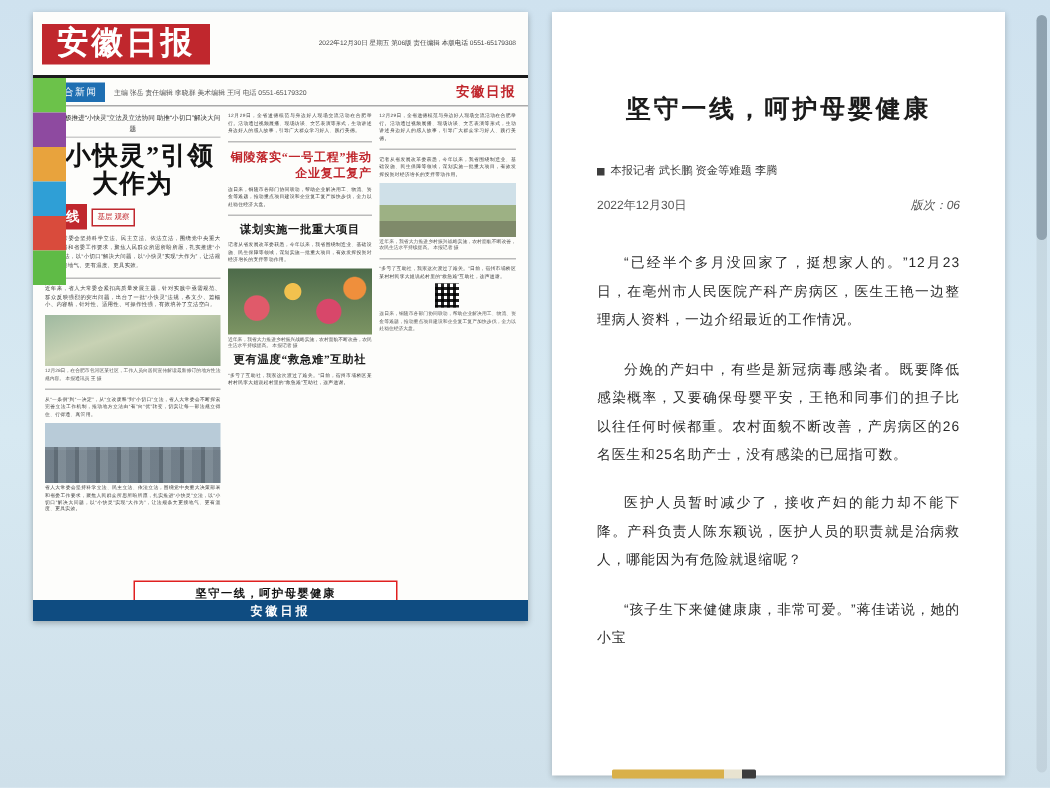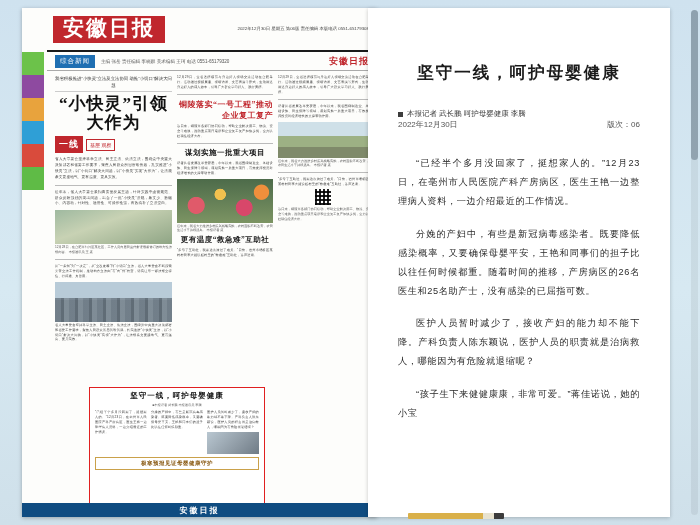--- a/index.html
+++ b/index.html
@@ -19,25 +19,24 @@
     height: 525px;
     background: linear-gradient(180deg, #cfe2ef 0%, #d7e9f2 55%, #cfe0ea 100%);
   }
 
   
   .paper {
     position: absolute;
     left: 22px;
     top: 8px;
     width: 330px;
-    height: 509px;
+    height: 406px;
     background: #fdfdfb;
     box-shadow: 0 1px 4px rgba(0,0,0,.28);
     overflow: hidden;
-    padding-left: 25px;
   }
   .masthead {
     position: relative;
     height: 42px;
     border-bottom: 2px solid #1a1a1a;
     display: flex;
     align-items: center;
   }
   .masthead-logo {
     margin-left: 6px;
@@ -338,31 +337,33 @@
     display: flex;
     align-items: center;
     gap: 4px;
   }
   .meta-square {
     display: inline-block;
     width: 5px; height: 5px;
     background: #3d3d3d;
   }
   .article-date-row {
+    margin-top: 12px;
     display: flex;
     align-items: baseline;
   }
   .article-date {
     font-size: 8px;
     color: #555;
   }
   .article-edition {
     margin-left: auto;
     font-size: 8px;
     color: #555;
+    font-style: italic;
   }
   .article-body {
     margin-top: 24px;
     font-size: 9.2px;
     line-height: 2.05;
     color: #2b2b2b;
     letter-spacing: .6px;
     text-align: justify;
   }
   .article-body p {
@@ -500,31 +501,31 @@
       <span>安徽日报</span>
     </div>
   </div>
 
   <div class="reader">
     <div class="reader-inner">
       <div class="article-title">坚守一线，呵护母婴健康</div>
 
       <div class="article-meta">
         <span class="meta-square"></span>
-        <span>本报记者 武长鹏 呵护母婴健康 李腾</span>
+        <span>本报记者 武长鹏 资金等难题 李腾</span>
       </div>
 
       <div class="article-date-row">
         <span class="article-date">2022年12月30日</span>
         <span class="article-edition">版次：06</span>
       </div>
 
       <div class="article-body">
         <p>“已经半个多月没回家了，挺想家人的。”12月23日，在亳州市人民医院产科产房病区，医生王艳一边整理病人资料，一边介绍最近的工作情况。</p>
-        <p>分娩的产妇中，有些是新冠病毒感染者。既要降低感染概率，又要确保母婴平安，王艳和同事们的担子比以往任何时候都重。随着时间的推移，产房病区的26名医生和25名助产士，没有感染的已屈指可数。</p>
+        <p>分娩的产妇中，有些是新冠病毒感染者。既要降低感染概率，又要确保母婴平安，王艳和同事们的担子比以往任何时候都重。农村面貌不断改善，产房病区的26名医生和25名助产士，没有感染的已屈指可数。</p>
         <p>医护人员暂时减少了，接收产妇的能力却不能下降。产科负责人陈东颖说，医护人员的职责就是治病救人，哪能因为有危险就退缩呢？</p>
         <p>“孩子生下来健健康康，非常可爱。”蒋佳诺说，她的小宝</p>
       </div>
     </div>
   </div>
 
   <div class="pencil"></div>
 
   <div class="scrollbar">
     <div class="scroll-thumb"></div>

